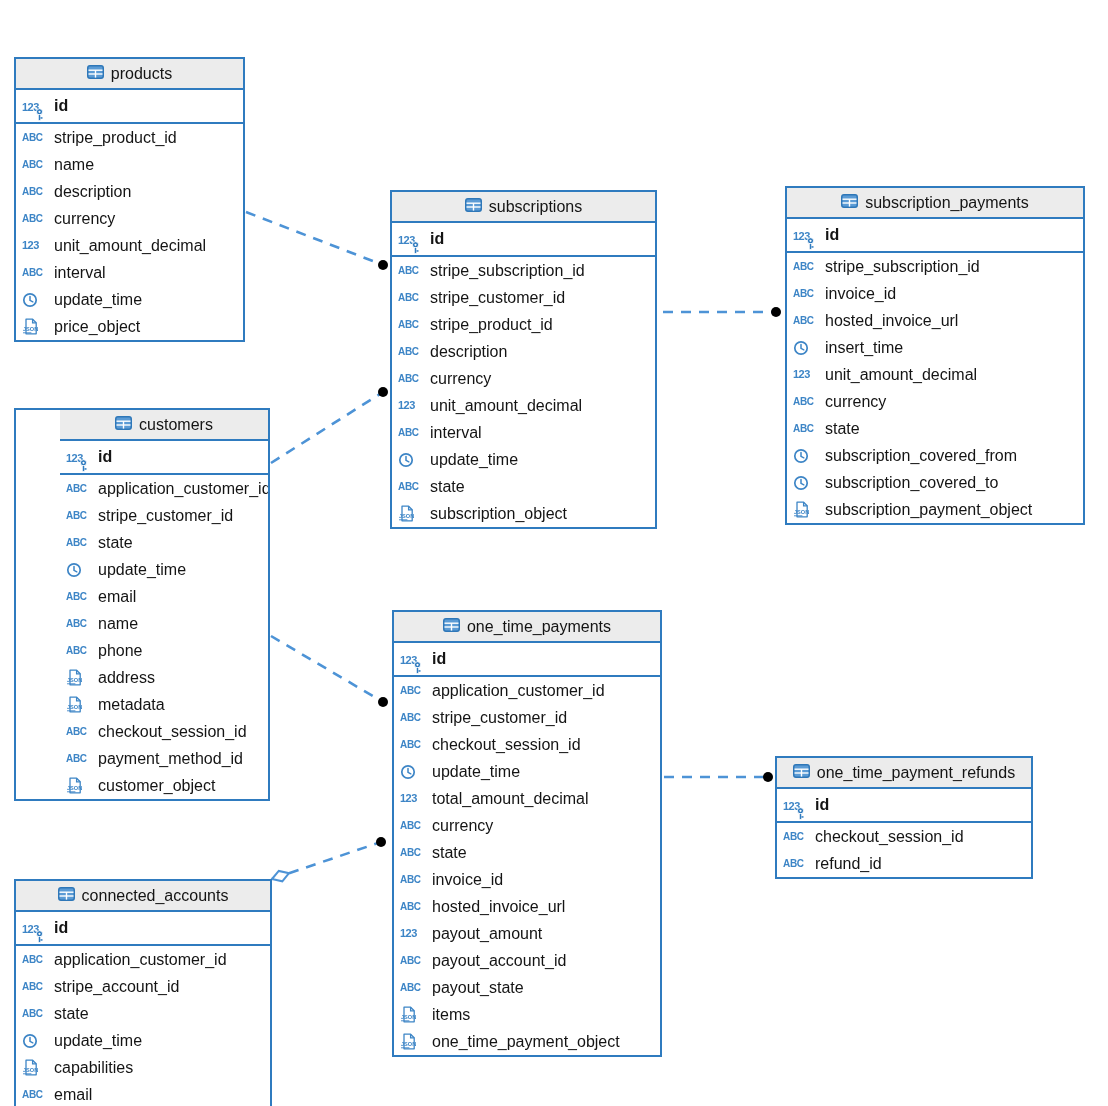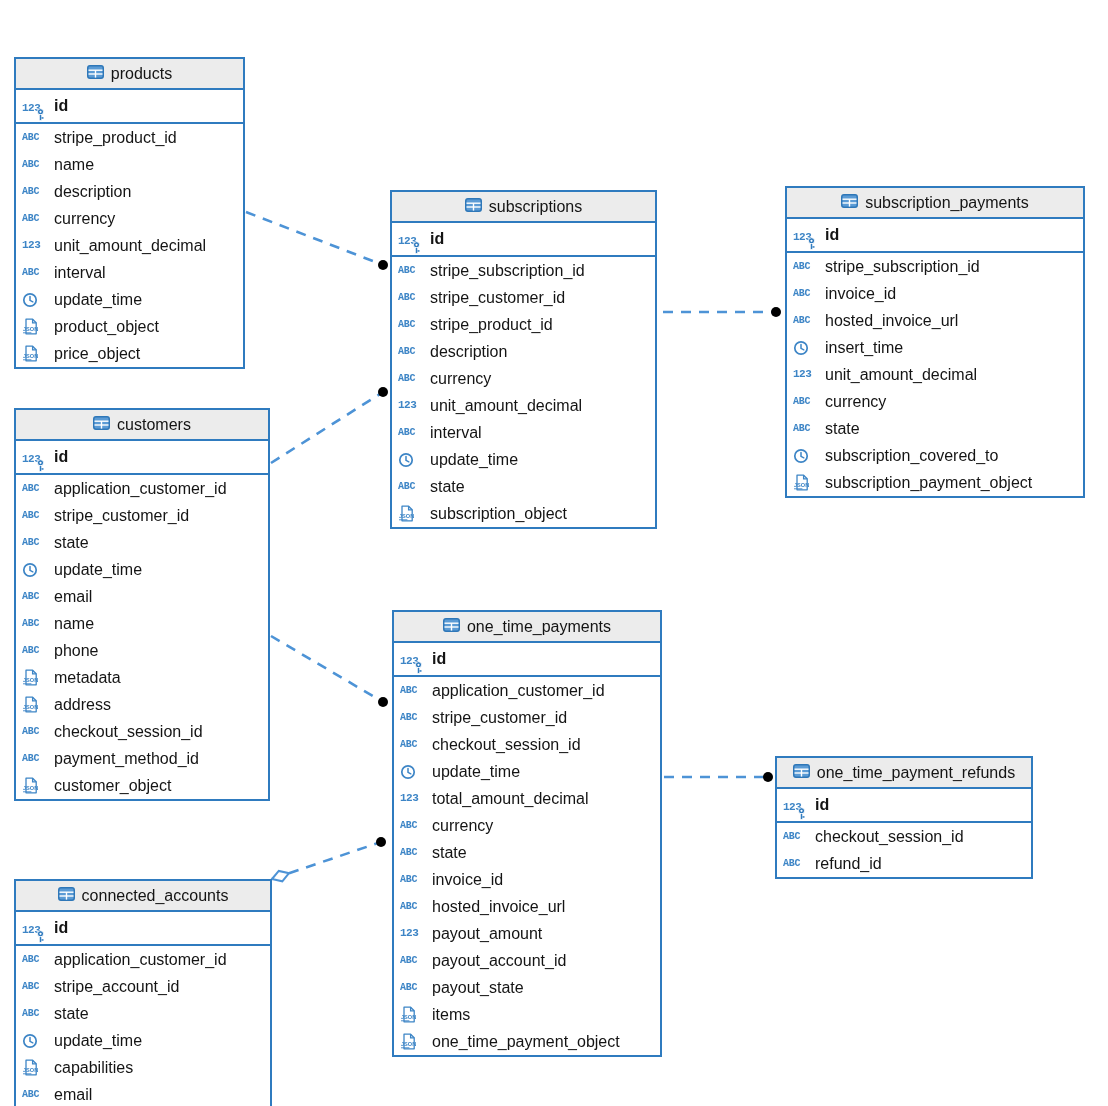--- a/index.html
+++ b/index.html
@@ -13,21 +13,21 @@
   .canvas{position:absolute;inset:0;}
   #wires{position:absolute;left:0;top:0;}
   .tbl{position:absolute;background:#fff;border:2px solid var(--accent);box-sizing:border-box;margin-top:43px;}
   .tbl-header{height:29px;background:var(--header-bg);border-bottom:2px solid var(--accent);
     display:flex;align-items:center;justify-content:center;gap:7px;font-size:16px;color:#141414;
     white-space:nowrap;overflow:hidden;}
   .row{height:27px;display:flex;align-items:center;padding-left:6px;gap:5px;font-size:16px;
     color:#141414;white-space:nowrap;overflow:hidden;}
   .row.pk{height:32px;border-bottom:2px solid var(--accent);font-weight:bold;}
   .type-icon{width:27px;flex:0 0 27px;display:inline-flex;align-items:center;}
-  .txt-icon{color:var(--icon);font-weight:bold;font-size:11px;letter-spacing:-0.5px;line-height:1;font-family:Liberation Mono, monospace;}
+  .txt-icon{color:var(--icon);font-weight:bold;font-size:11px;letter-spacing:-0.5px;line-height:1;}
   .txt-icon.abc{font-size:10px;letter-spacing:-0.3px;}
   .pk-wrap{position:relative;display:inline-block;}
   .pk-wrap .key{position:absolute;right:-6px;bottom:-6px;}
   .lbl{display:inline-block;}
   .tbl-icon,.type-icon svg{display:inline-block;vertical-align:middle;}
 </style>
 </head>
 <body>
 
 <div id="diagram" class="canvas">
@@ -127,36 +127,25 @@
         </div>
         <div class="row">
           <span class="type-icon">
             <svg width="17" height="17" viewBox="0 0 17 17">
               <path d="M4 1.2 h6.6 l3.6 3.6 v11 h-10.2 z" fill="#fff" stroke="#3d85c6" stroke-width="1.3" stroke-linejoin="round"></path>
               <path d="M10.6 1.2 v3.6 h3.6" fill="none" stroke="#3d85c6" stroke-width="1.3"></path>
               <text x="1" y="13.2" font-size="5.6" font-weight="bold" fill="#3d85c6" font-family="Liberation Sans, sans-serif">JSON</text>
               <line x1="1" y1="14.8" x2="9.4" y2="14.8" stroke="#3d85c6" stroke-width="0.9"></line>
             </svg>
           </span>
-          <span class="lbl">product_object</span>
-        </div>
-        <div class="row">
-          <span class="type-icon">
-            <svg width="17" height="17" viewBox="0 0 17 17">
-              <path d="M4 1.2 h6.6 l3.6 3.6 v11 h-10.2 z" fill="#fff" stroke="#3d85c6" stroke-width="1.3" stroke-linejoin="round"></path>
-              <path d="M10.6 1.2 v3.6 h3.6" fill="none" stroke="#3d85c6" stroke-width="1.3"></path>
-              <text x="1" y="13.2" font-size="5.6" font-weight="bold" fill="#3d85c6" font-family="Liberation Sans, sans-serif">JSON</text>
-              <line x1="1" y1="14.8" x2="9.4" y2="14.8" stroke="#3d85c6" stroke-width="0.9"></line>
-            </svg>
-          </span>
           <span class="lbl">price_object</span>
         </div>
       </div>
     </div>
-    <div class="tbl" style="left: 14px; top: 365px; width: 256px;">
+    <div class="tbl" style="left: 14px; top: 365px; width: 256px; padding-left: 44px;">
       <div class="tbl-header">
         <span class="tbl-icon"><svg width="17" height="14" viewBox="0 0 17 14">
             <rect x="0.75" y="0.75" width="15.5" height="12.5" rx="2.2" fill="#5b9bd5" stroke="#2e77b8" stroke-width="1.5"></rect>
             <line x1="1.5" y1="5.2" x2="15.5" y2="5.2" stroke="#fff" stroke-width="1.4"></line>
             <line x1="8.5" y1="5.2" x2="8.5" y2="12.6" stroke="#fff" stroke-width="1.4"></line>
             <line x1="1.5" y1="9" x2="15.5" y2="9" stroke="#fff" stroke-width="1.4"></line>
           </svg></span>
         <span class="tbl-title">customers</span>
       </div>
       <div class="row pk">
@@ -218,32 +207,32 @@
         </div>
         <div class="row">
           <span class="type-icon">
             <svg width="17" height="17" viewBox="0 0 17 17">
               <path d="M4 1.2 h6.6 l3.6 3.6 v11 h-10.2 z" fill="#fff" stroke="#3d85c6" stroke-width="1.3" stroke-linejoin="round"></path>
               <path d="M10.6 1.2 v3.6 h3.6" fill="none" stroke="#3d85c6" stroke-width="1.3"></path>
               <text x="1" y="13.2" font-size="5.6" font-weight="bold" fill="#3d85c6" font-family="Liberation Sans, sans-serif">JSON</text>
               <line x1="1" y1="14.8" x2="9.4" y2="14.8" stroke="#3d85c6" stroke-width="0.9"></line>
             </svg>
           </span>
+          <span class="lbl">address</span>
+        </div>
+        <div class="row">
+          <span class="type-icon">
+            <svg width="17" height="17" viewBox="0 0 17 17">
+              <path d="M4 1.2 h6.6 l3.6 3.6 v11 h-10.2 z" fill="#fff" stroke="#3d85c6" stroke-width="1.3" stroke-linejoin="round"></path>
+              <path d="M10.6 1.2 v3.6 h3.6" fill="none" stroke="#3d85c6" stroke-width="1.3"></path>
+              <text x="1" y="13.2" font-size="5.6" font-weight="bold" fill="#3d85c6" font-family="Liberation Sans, sans-serif">JSON</text>
+              <line x1="1" y1="14.8" x2="9.4" y2="14.8" stroke="#3d85c6" stroke-width="0.9"></line>
+            </svg>
+          </span>
           <span class="lbl">metadata</span>
-        </div>
-        <div class="row">
-          <span class="type-icon">
-            <svg width="17" height="17" viewBox="0 0 17 17">
-              <path d="M4 1.2 h6.6 l3.6 3.6 v11 h-10.2 z" fill="#fff" stroke="#3d85c6" stroke-width="1.3" stroke-linejoin="round"></path>
-              <path d="M10.6 1.2 v3.6 h3.6" fill="none" stroke="#3d85c6" stroke-width="1.3"></path>
-              <text x="1" y="13.2" font-size="5.6" font-weight="bold" fill="#3d85c6" font-family="Liberation Sans, sans-serif">JSON</text>
-              <line x1="1" y1="14.8" x2="9.4" y2="14.8" stroke="#3d85c6" stroke-width="0.9"></line>
-            </svg>
-          </span>
-          <span class="lbl">address</span>
         </div>
         <div class="row">
           <span class="type-icon">
             <span class="txt-icon abc">ABC</span>
           </span>
           <span class="lbl">checkout_session_id</span>
         </div>
         <div class="row">
           <span class="type-icon">
             <span class="txt-icon abc">ABC</span>
@@ -512,20 +501,29 @@
           </span>
           <span class="lbl">state</span>
         </div>
         <div class="row">
           <span class="type-icon">
             <svg width="16" height="16" viewBox="0 0 16 16">
               <circle cx="8" cy="8" r="6.2" fill="none" stroke="#3d85c6" stroke-width="1.7"></circle>
               <path d="M8 4.6 L8 8.3 L10.8 9.8" fill="none" stroke="#3d85c6" stroke-width="1.5" stroke-linecap="round"></path>
             </svg>
           </span>
+          <span class="lbl">subscription_covered_from</span>
+        </div>
+        <div class="row">
+          <span class="type-icon">
+            <svg width="16" height="16" viewBox="0 0 16 16">
+              <circle cx="8" cy="8" r="6.2" fill="none" stroke="#3d85c6" stroke-width="1.7"></circle>
+              <path d="M8 4.6 L8 8.3 L10.8 9.8" fill="none" stroke="#3d85c6" stroke-width="1.5" stroke-linecap="round"></path>
+            </svg>
+          </span>
           <span class="lbl">subscription_covered_to</span>
         </div>
         <div class="row">
           <span class="type-icon">
             <svg width="17" height="17" viewBox="0 0 17 17">
               <path d="M4 1.2 h6.6 l3.6 3.6 v11 h-10.2 z" fill="#fff" stroke="#3d85c6" stroke-width="1.3" stroke-linejoin="round"></path>
               <path d="M10.6 1.2 v3.6 h3.6" fill="none" stroke="#3d85c6" stroke-width="1.3"></path>
               <text x="1" y="13.2" font-size="5.6" font-weight="bold" fill="#3d85c6" font-family="Liberation Sans, sans-serif">JSON</text>
               <line x1="1" y1="14.8" x2="9.4" y2="14.8" stroke="#3d85c6" stroke-width="0.9"></line>
             </svg>

